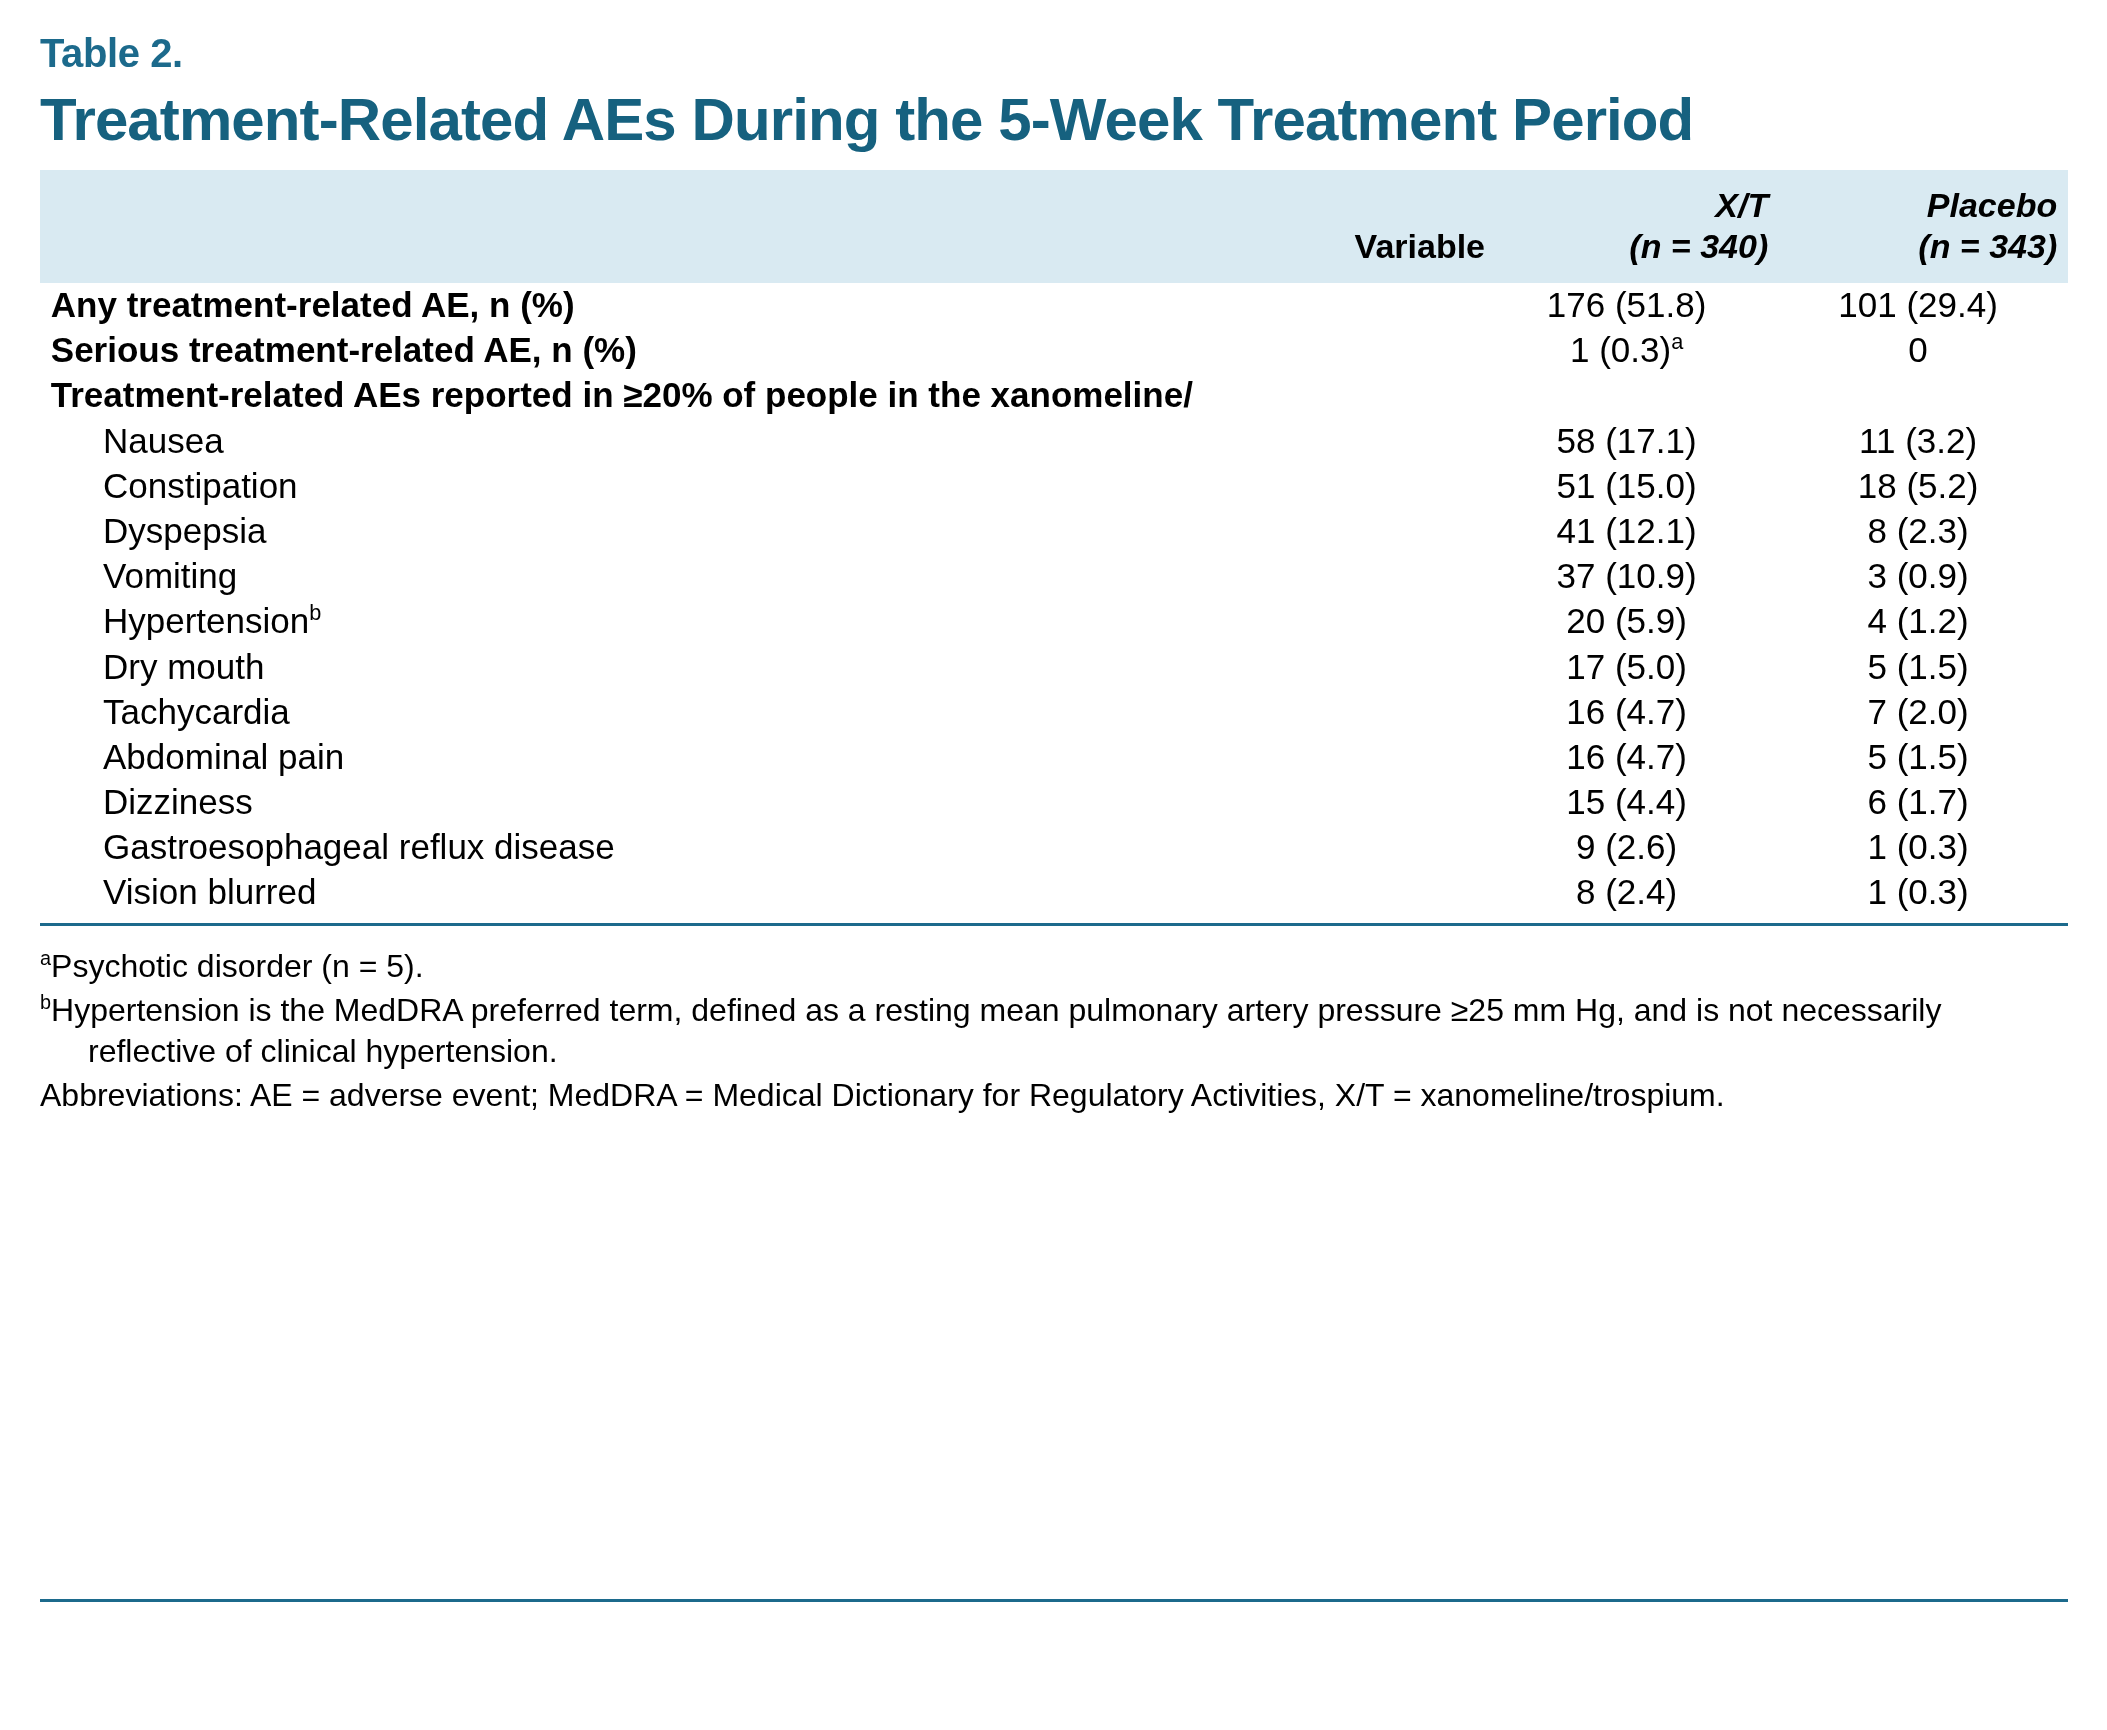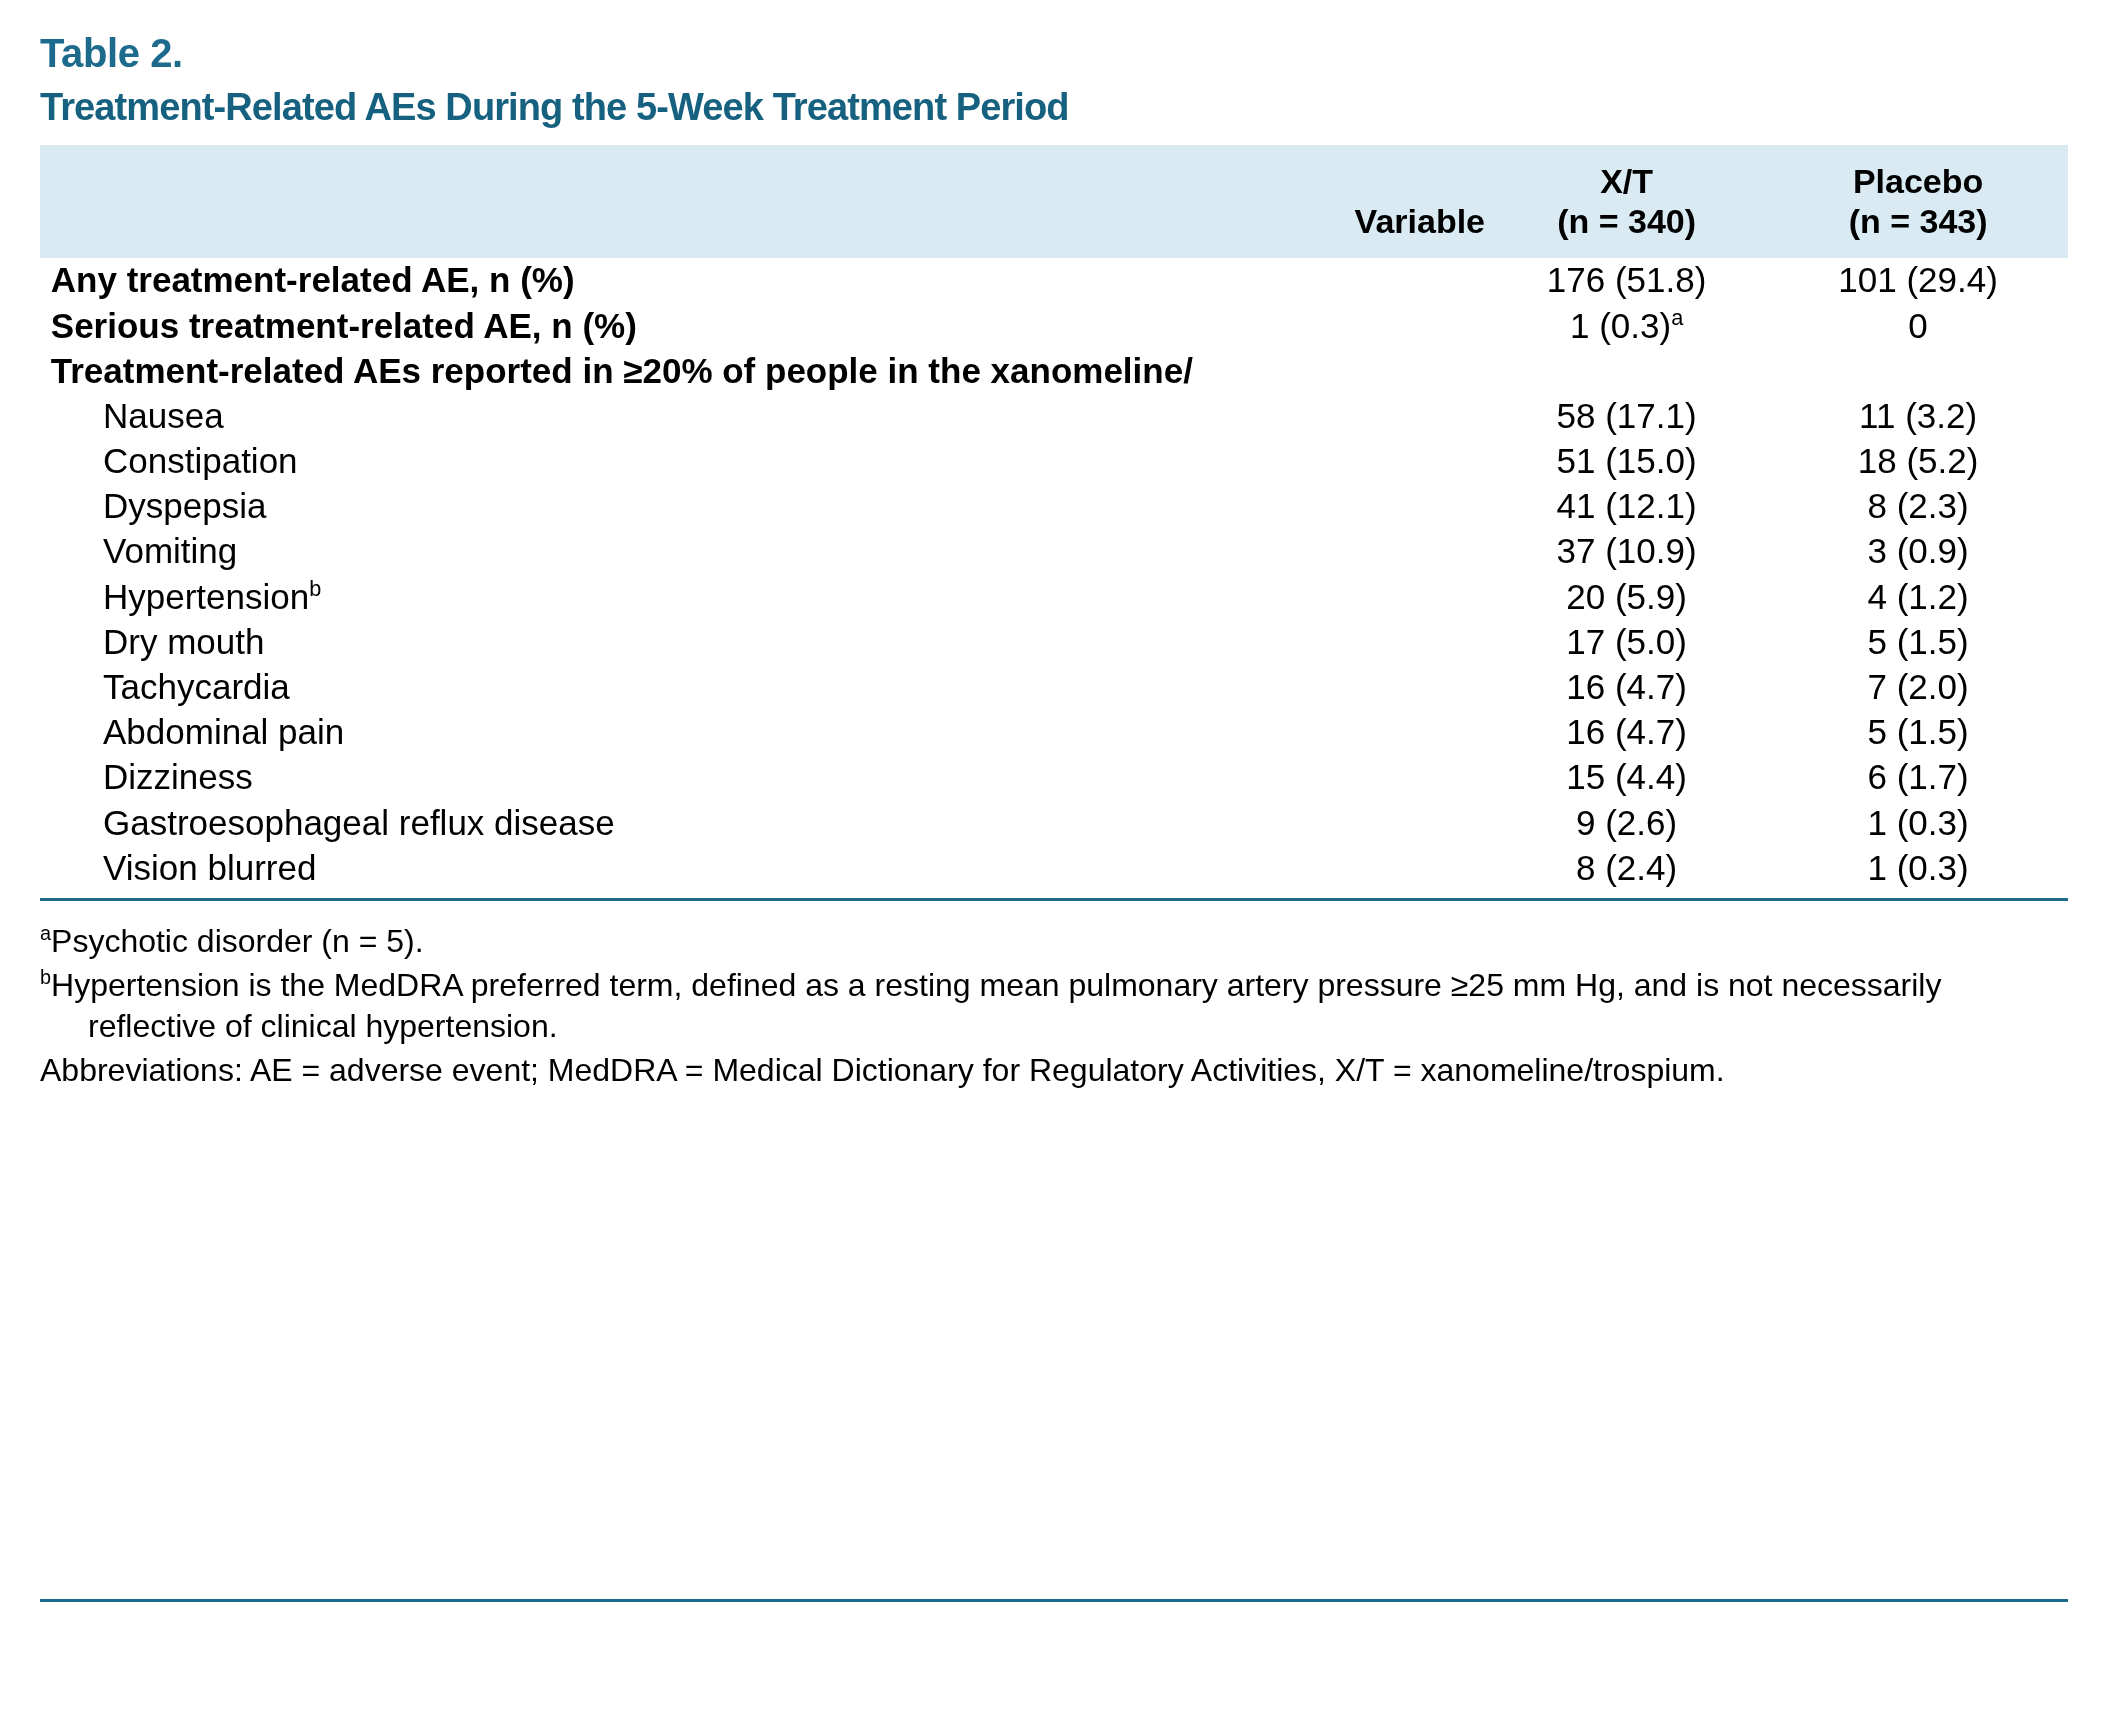--- a/index.html
+++ b/index.html
@@ -24,21 +24,21 @@
   .table-label {
     color: #1c6a8c;
     font-size: 40px;
     font-weight: bold;
     letter-spacing: -0.4px;
     line-height: 1.1;
     margin-bottom: 10.8px;
   }
   .table-title {
     color: #16617f;
-    font-size: 38px;
+    font-size: 60px;
     font-weight: bold;
     letter-spacing: -0.9px;
     line-height: 1.12;
     margin-bottom: 17px;
   }
   table.data {
     width: 100%;
     border-collapse: collapse;
     table-layout: fixed;
   }
@@ -54,23 +54,24 @@
     font-size: 34px;
     font-weight: bold;
     padding: 0;
     line-height: 1.18;
   }
   th.var-head {
     text-align: right;
     padding: 15.5px 0 17px 10.8px;
   }
   th.num-head {
-    text-align: center;
+    text-align: right;
     padding: 15.5px 10.8px 17px 0;
     white-space: nowrap;
+    font-style: italic;
   }
   th.num-head .l1 { display: block; }
   th.num-head .l2 { display: block; }
 
   tbody td {
     font-size: 35px;
     padding: 2.3px 0;
     line-height: 1.16;
     vertical-align: top;
   }

